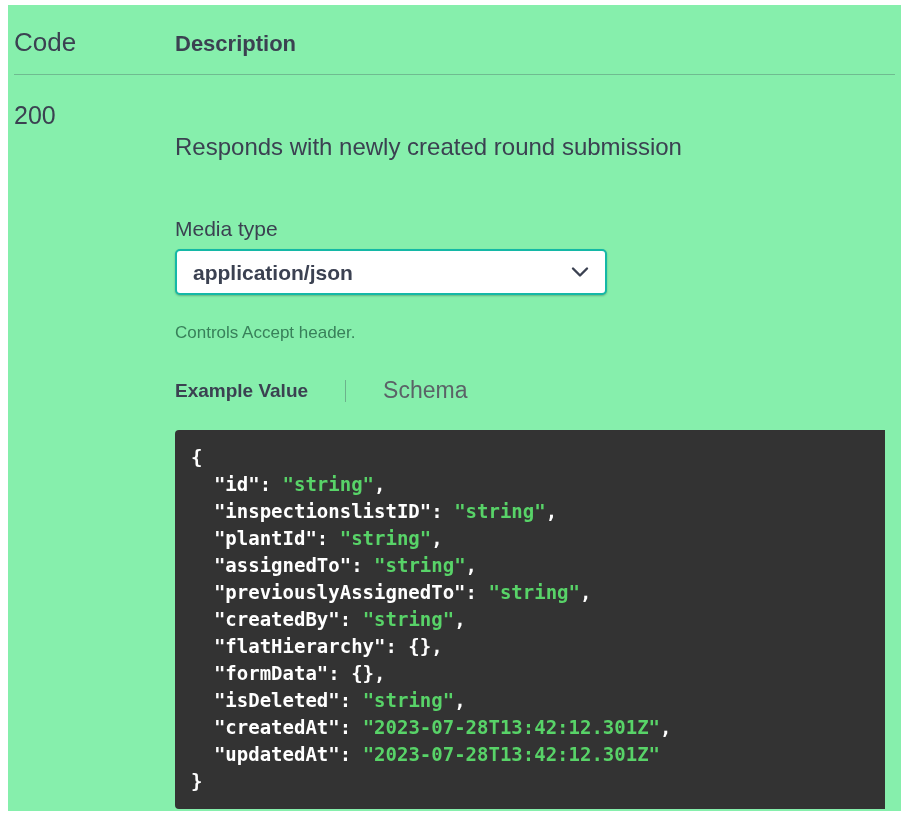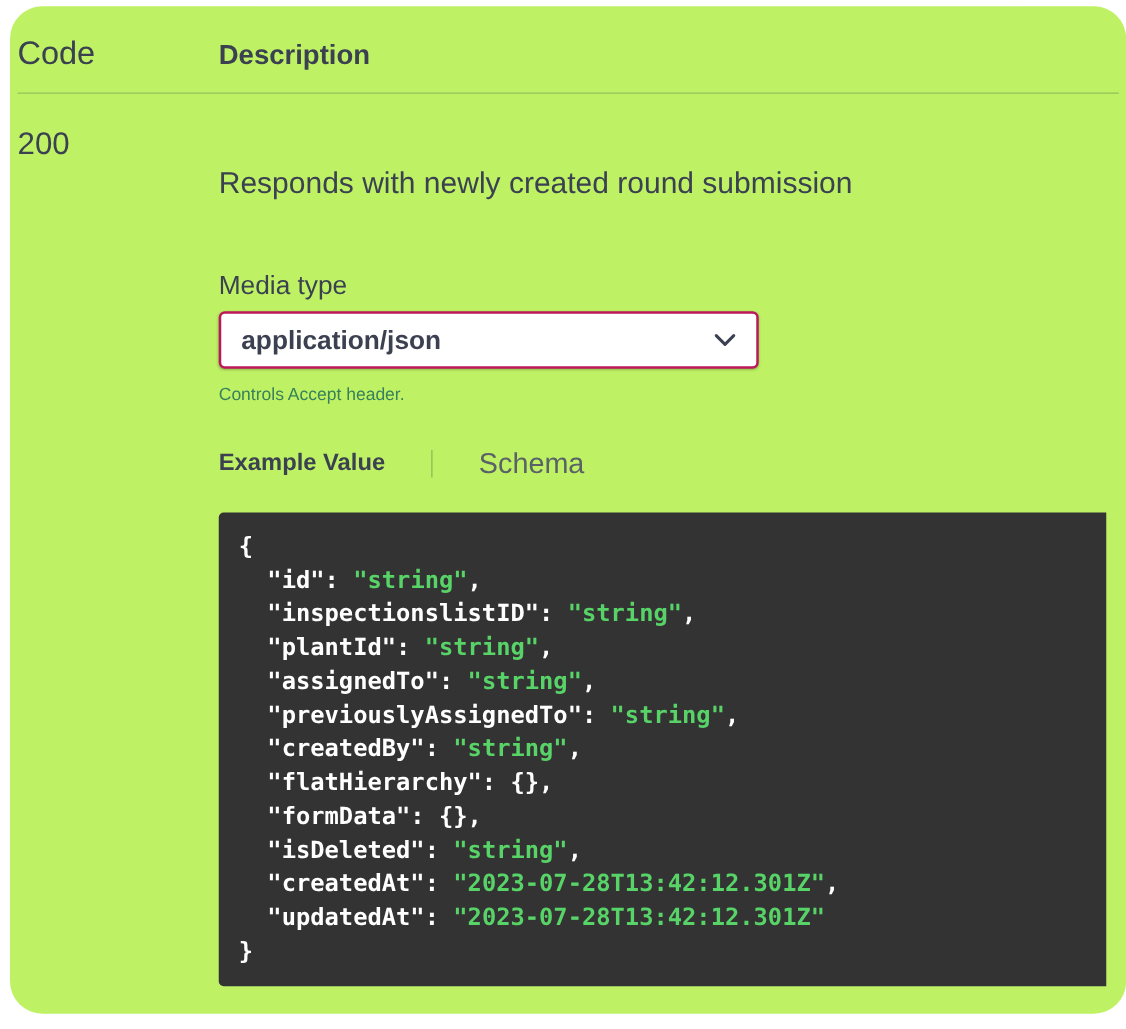--- a/index.html
+++ b/index.html
@@ -2,23 +2,22 @@
 <html><head>
 <meta charset="utf-8">
 <style>
   * { box-sizing: border-box; margin: 0; padding: 0; }
   html, body { width: 901px; height: 823px; background: #ffffff; overflow: hidden; }
   body { font-family: "Liberation Sans", sans-serif; color: #3b4151; }
 
   .panel {
     position: absolute;
     left: 8px; top: 5px; right: 0; bottom: 12px;
-    background: #bef264;
+    background: #86efac;
     overflow: hidden;
-    border-radius: 26px;
   }
 
   .hdr-row {
     display: flex;
     align-items: baseline;
     margin: 22px 0 0 6px;
   }
   .col-left { width: 161px; flex: 0 0 161px; }
   .col-right { flex: 1 1 auto; min-width: 0; }
 
@@ -55,40 +54,40 @@
     margin-top: 8px;
     width: 432px;
     height: 46px;
   }
   .select-wrap select {
     -webkit-appearance: none;
     appearance: none;
     width: 100%;
     height: 100%;
     background: #ffffff;
-    border: 2px solid #be185d;
+    border: 2px solid #14b8a6;
     border-radius: 5px;
     box-shadow: 0 1px 2px 0 rgba(0,0,0,.25);
     padding: 0 48px 0 16px;
     font-family: "Liberation Sans", sans-serif;
     font-size: 21px;
     font-weight: 700;
     color: #3b4151;
     cursor: pointer;
   }
   .select-wrap .chev {
     position: absolute;
     right: 18px; top: 50%;
     transform: translateY(-50%);
     pointer-events: none;
   }
 
   .controls-note {
-    margin-top: 12px;
-    font-size: 14px;
+    margin-top: 28px;
+    font-size: 17px;
     color: #38805a;
   }
 
   .tabs {
     margin-top: 34px;
     display: flex;
     align-items: center;
     gap: 24px;
   }
   .tab-example {

